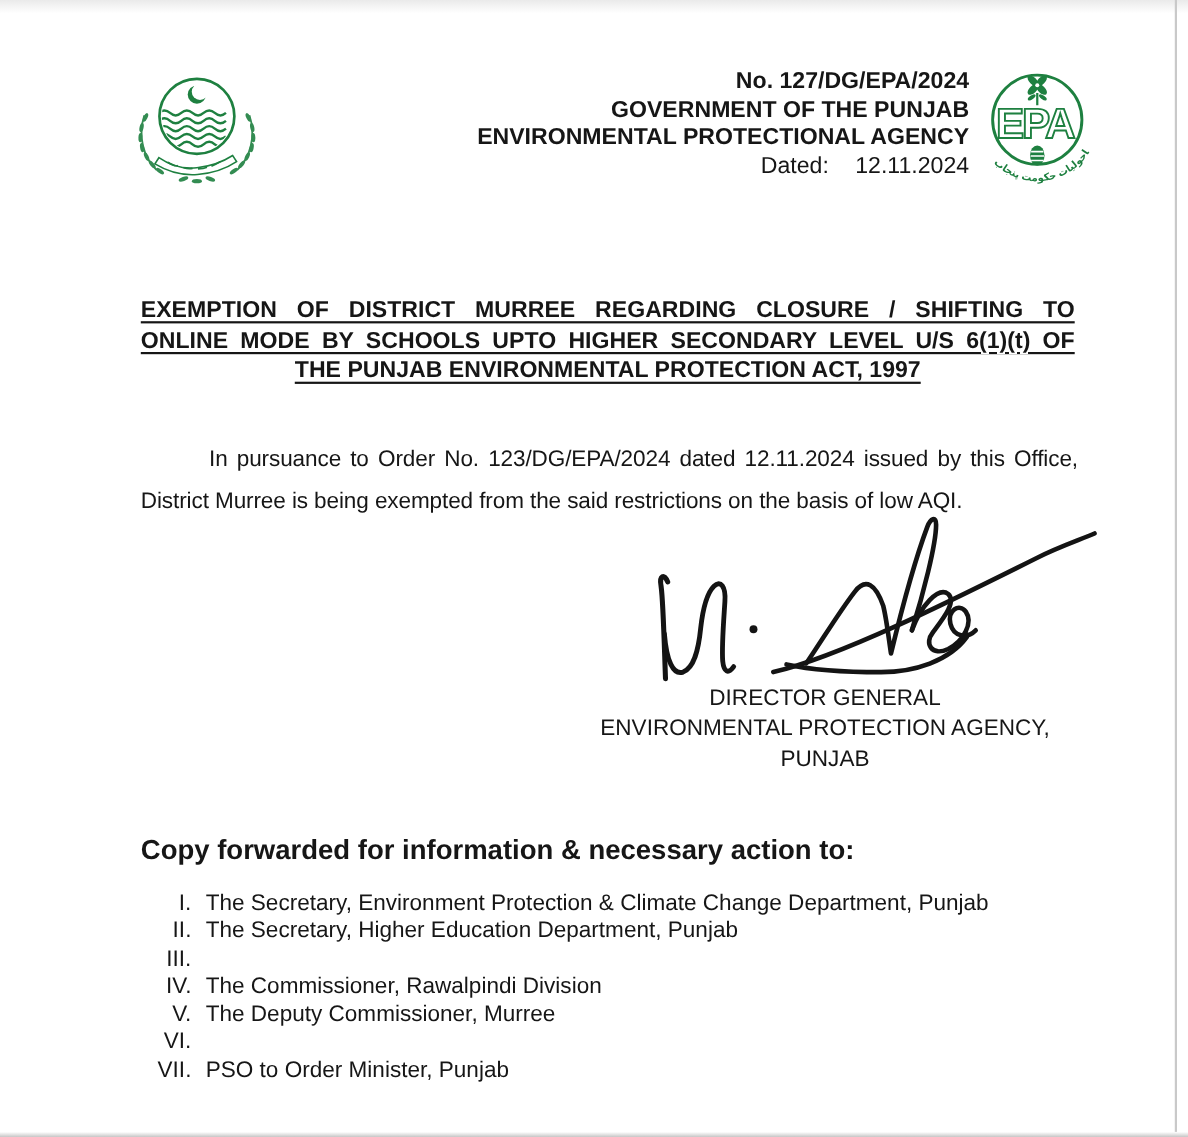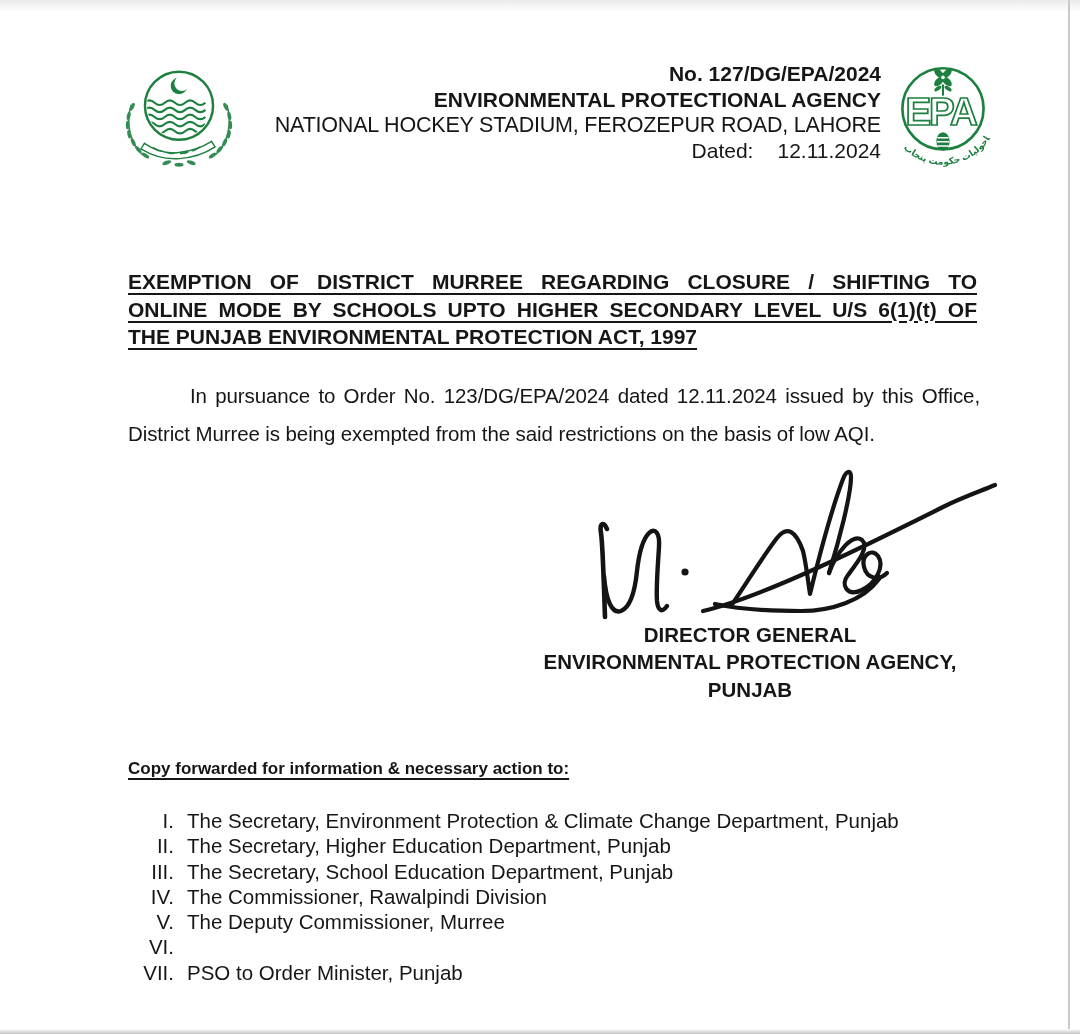--- a/index.html
+++ b/index.html
@@ -25,36 +25,36 @@
 
   .letterhead { position:absolute; left:233px; top:61px; width:648px; text-align:right; }
   .lh-bold { font-weight:700; font-size:21px; line-height:25.5px; }
   .lh-reg  { font-size:21.5px; line-height:26px; letter-spacing:-0.2px; white-space:nowrap; }
   .lh-date { font-size:21px; line-height:26px; }
   .lh-date .val { margin-left:24px; }
 
   .subject { position:absolute; left:128px; top:268px; width:849px; }
   .subject-line { font-weight:700; font-size:21px; line-height:27.5px;
                   text-decoration:underline; text-decoration-thickness:2px;
-                  text-underline-offset:4px; }
+                  text-underline-offset:4px;text-align:center; }
   .just { text-align:justify; text-align-last:justify; }
 
-  .body-para { position:absolute; left:128px; top:377px; width:852px;
+  .body-para { position:absolute; left:128px; top:399px; width:852px;
                font-size:20.5px; line-height:38px; text-align:justify;
                text-indent:62px; letter-spacing:-0.1px; }
 
   .sig-svg { position:absolute; left:563px; top:451px; width:440px; height:178px; }
   .sig-svg path { fill:none; stroke:#141414; stroke-linecap:round; stroke-linejoin:round; }
 
   .sig-block { position:absolute; left:518px; top:621px; width:464px;
                text-align:center; font-size:20.5px; line-height:27.4px; }
-  .sig-bold { font-weight:700; }
+  .sig-bold { font-weight:400; }
 
-  .dist-head { position:absolute; left:128px; top:759px; font-weight:700; font-size:17px;
-               text-decoration:underline; text-decoration-thickness:2px; text-underline-offset:4px; }
+  .dist-head { position:absolute; left:128px; top:759px; font-weight:700; font-size:25px;
+               text-decoration-thickness:2px; text-underline-offset:4px; }
   .dist-list { position:absolute; left:128px; top:808px; width:852px; }
   .dist-row  { display:flex; font-size:20.5px; line-height:25.3px; }
   .dist-num  { flex:0 0 46px; width:46px; text-align:right; }
   .dist-txt  { margin-left:13px; white-space:nowrap;text-align:center; }
 </style>
 </head>
 <body>
 
 <div class="page">
   <div class="top-fade"></div>
@@ -120,22 +120,22 @@
       <path d="M58.5 86.5 H69.5 M58 90.5 H70 M58.5 94.5 H69.5" stroke="#ffffff" stroke-width="1.5"></path>
       <path id="epa-arc" d="M 25.1 96.9 A 55 55 0 0 0 111.6 85.5" fill="none"></path>
       <text font-size="9" font-weight="bold" fill="currentColor">
         <textPath href="#epa-arc" startOffset="0">اداره تحفظ ماحولیات حکومت پنجاب</textPath>
       </text>
     </svg>
   </div>
 
   <div class="letterhead">
     <div class="lh-bold">No. 127/DG/EPA/2024</div>
+    <div class="lh-bold">GOVERNMENT OF THE PUNJAB</div>
     <div class="lh-bold">ENVIRONMENTAL PROTECTIONAL AGENCY</div>
-    <div class="lh-reg">NATIONAL HOCKEY STADIUM, FEROZEPUR ROAD, LAHORE</div>
     <div class="lh-date">
       <span>Dated:</span><span class="val">12.11.2024</span>
     </div>
   </div>
 
   <div class="subject">
     <div class="subject-line just">EXEMPTION OF DISTRICT MURREE REGARDING CLOSURE / SHIFTING TO</div>
     <div class="subject-line just">ONLINE MODE BY SCHOOLS UPTO HIGHER SECONDARY LEVEL U/S 6(1)(t) OF</div>
     <div class="subject-line">THE PUNJAB ENVIRONMENTAL PROTECTION ACT, 1997</div>
   </div>
@@ -163,21 +163,20 @@
     <div class="dist-row">
       <span class="dist-num">I.</span>
       <span class="dist-txt">The Secretary, Environment Protection &amp; Climate Change Department, Punjab</span>
     </div>
     <div class="dist-row">
       <span class="dist-num">II.</span>
       <span class="dist-txt">The Secretary, Higher Education Department, Punjab</span>
     </div>
     <div class="dist-row">
       <span class="dist-num">III.</span>
-      <span class="dist-txt">The Secretary, School Education Department, Punjab</span>
     </div>
     <div class="dist-row">
       <span class="dist-num">IV.</span>
       <span class="dist-txt">The Commissioner, Rawalpindi Division</span>
     </div>
     <div class="dist-row">
       <span class="dist-num">V.</span>
       <span class="dist-txt">The Deputy Commissioner, Murree</span>
     </div>
     <div class="dist-row">

